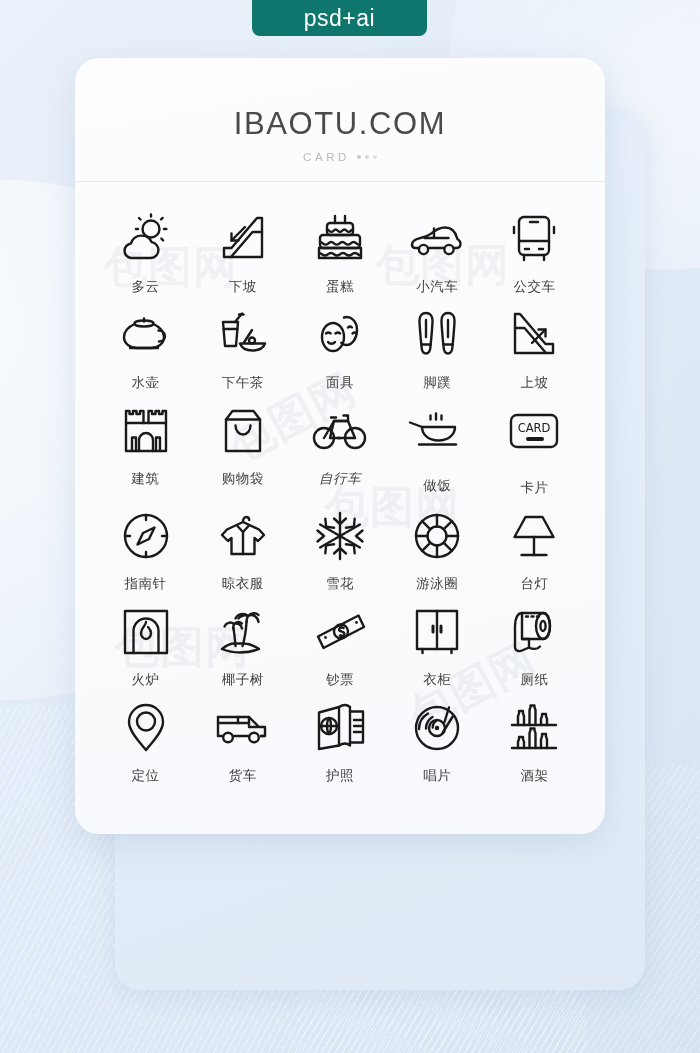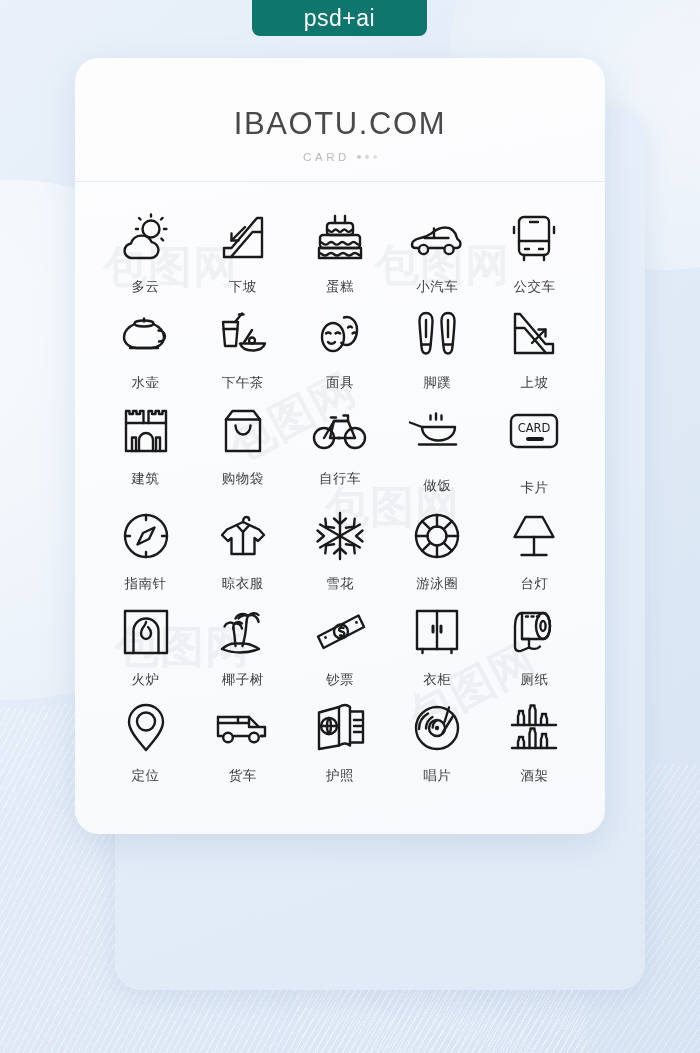--- a/index.html
+++ b/index.html
@@ -346,21 +346,21 @@
           <circle cx="12" cy="29" r="10"></circle>
           <circle cx="43" cy="29" r="10"></circle>
           <path d="M12 29 22 12h14l7 17"></path>
           <path d="M22 12h14"></path>
           <path d="M22 12 18 29h25"></path>
           <path d="M24 8.5h-5"></path>
           <path d="M36 12V6.5h-4.5"></path>
           <circle cx="27" cy="29" r="1.6" fill="#1a1a1a" stroke="none"></circle>
         </svg>
       </div>
-      <div class="cap" style="color: rgb(63, 63, 63);">自行车</div>
+      <div class="cap" style="color: rgb(63, 63, 63); font-style: italic;">自行车</div>
     </div>
 
     <div class="cell">
       <div class="glyph">
         <svg width="58" height="42" viewBox="0 0 58 42" fill="none" stroke="#1a1a1a" stroke-width="2.4" stroke-linecap="round" stroke-linejoin="round">
           <path d="M28 3.5v6M22.5 5.5v4M33.5 5.5v4"></path>
           <path d="M14 17h33c0 7-6 13.5-16.5 13.5S14 24 14 17Z"></path>
           <path d="M14 17 2 12.5"></path>
           <path d="M11 34.5h37"></path>
         </svg>

